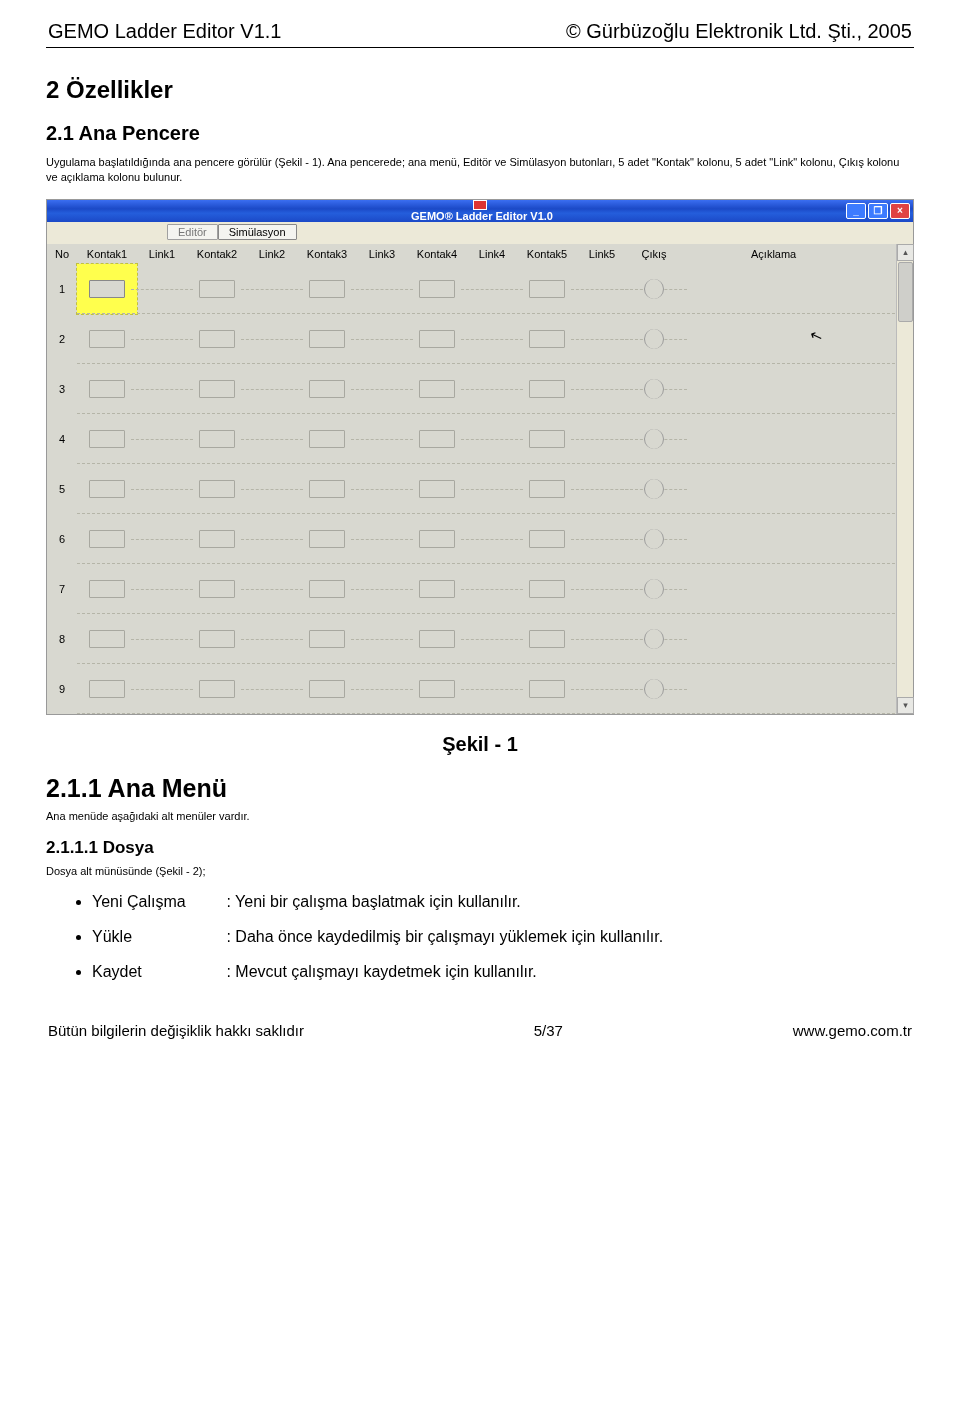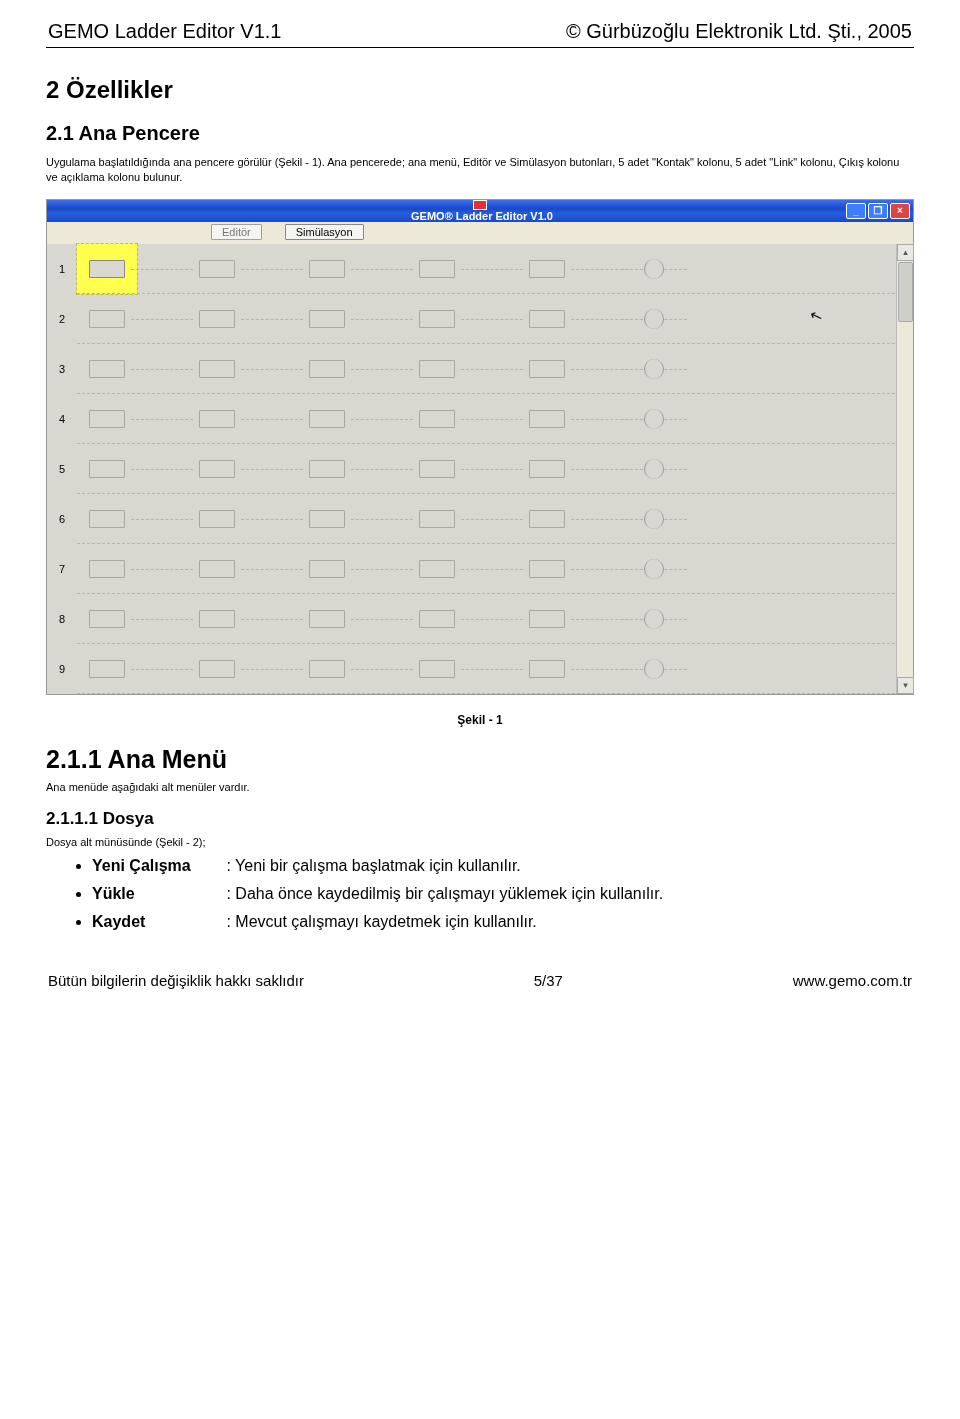--- a/index.html
+++ b/index.html
@@ -42,33 +42,33 @@
     margin: 10px 0 6px 0;
   }
   p.body-text {
     font-size: 11px;
     line-height: 1.35;
     margin-bottom: 14px;
   }
   .fig-caption {
     text-align: center;
     font-weight: bold;
-    font-size: 12px;
+    font-size: 20px;
     margin: 18px 0 10px 0;
   }
   ul.bullets {
     list-style: disc;
     padding-left: 46px;
     font-size: 16px;
   }
   ul.bullets li {
     margin: 6px 0;
     line-height: 1.35;
   }
-  ul.bullets li .lbl { font-weight: bold; display: inline-block; min-width: 130px; }
+  ul.bullets li .lbl { font-weight: normal; display: inline-block; min-width: 130px; margin-top: 7px; }
   .doc-footer {
     display: flex;
     justify-content: space-between;
     font-size: 15px;
     margin-top: 40px;
     padding: 0 2px;
   }
 
   
   .app-window {
@@ -112,21 +112,21 @@
   .menubar {
     background: #ece9d8;
     display: flex; gap: 14px;
     padding: 3px 8px;
     font-size: 11px;
   }
   .menubar span { line-height: 1.2; }
   .toolbar {
     background: #ece9d8;
     padding: 2px 0 4px 120px;
-    display: flex; gap: 23px; margin-left: 44px;
+    display: flex; gap: 0;
   }
   .toolbar .tb-btn {
     border: 1px solid #a0a0a0;
     background: #f4f4f0;
     padding: 1px 10px;
     font-size: 11px;
     color: #777;
     border-radius: 1px;
   }
   .toolbar .tb-btn.active { color: #000; border-color: #888; }
@@ -246,20 +246,35 @@
   </div>
 
 
   <div class="toolbar">
     <div class="tb-btn">Editör</div>
     <div class="tb-btn active">Simülasyon</div>
   </div>
 
   <div class="grid-wrap">
 
+    <div class="grid-head">
+      <div class="col-no">No</div>
+      <div class="col-k">Kontak1</div>
+      <div class="col-l">Link1</div>
+      <div class="col-k">Kontak2</div>
+      <div class="col-l">Link2</div>
+      <div class="col-k">Kontak3</div>
+      <div class="col-l">Link3</div>
+      <div class="col-k">Kontak4</div>
+      <div class="col-l">Link4</div>
+      <div class="col-k">Kontak5</div>
+      <div class="col-l">Link5</div>
+      <div class="col-out">Çıkış</div>
+      <div class="col-desc">Açıklama</div>
+    </div>
 
     <div id="rows-host">
         <div class="row">
           <div class="rno">1</div>
           <div class="kontak selected">
             <div class="kontak-box"></div>
           </div>
           <div class="link"></div>
           <div class="kontak">
             <div class="kontak-box"></div>

